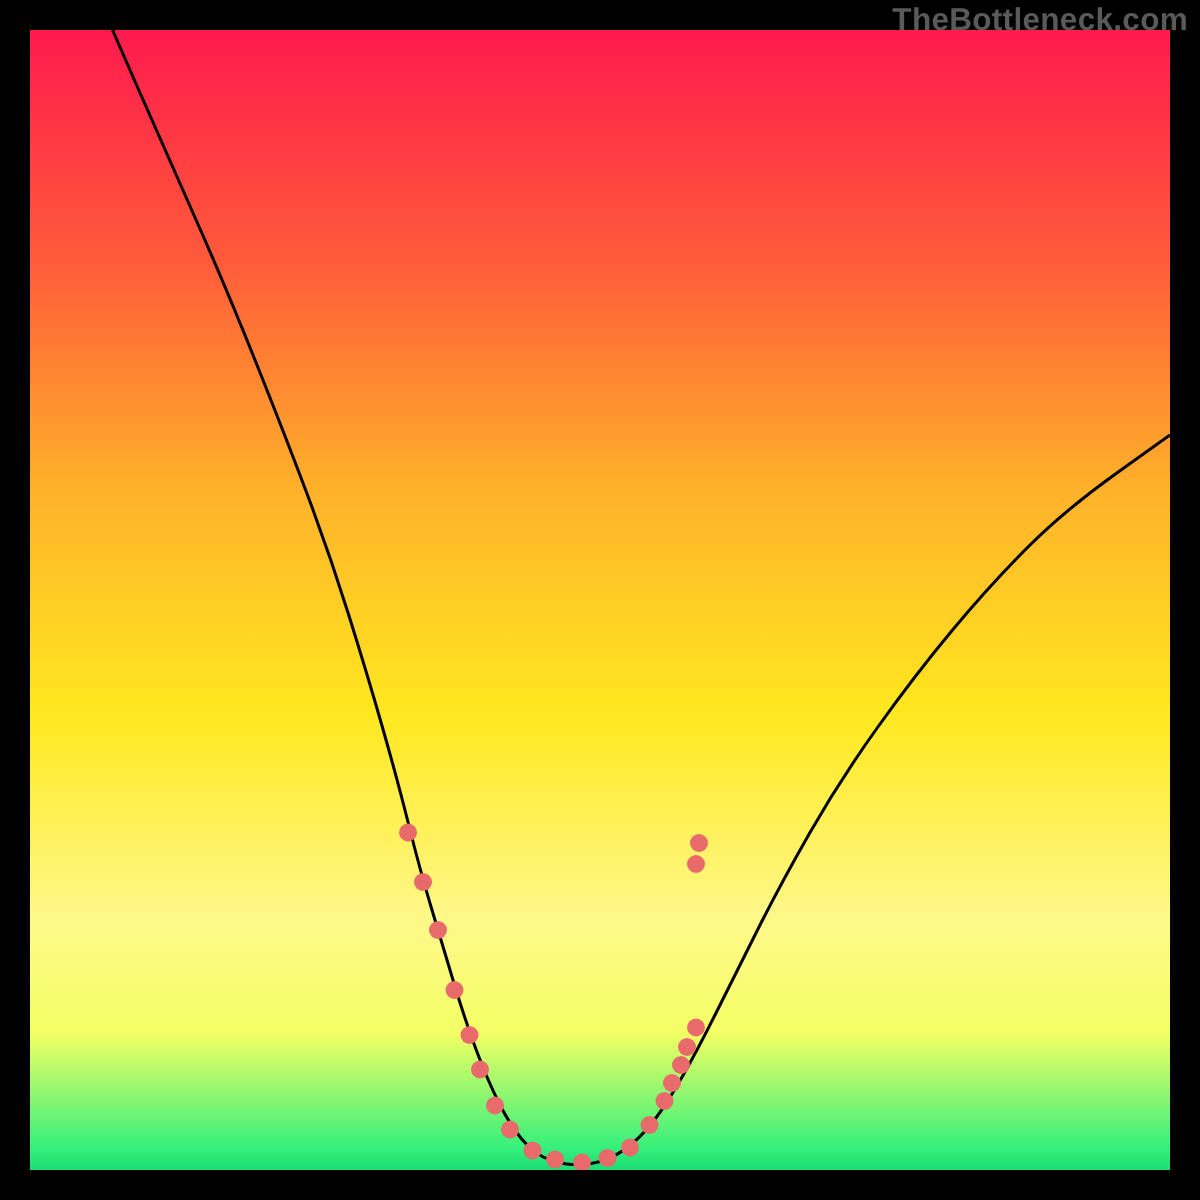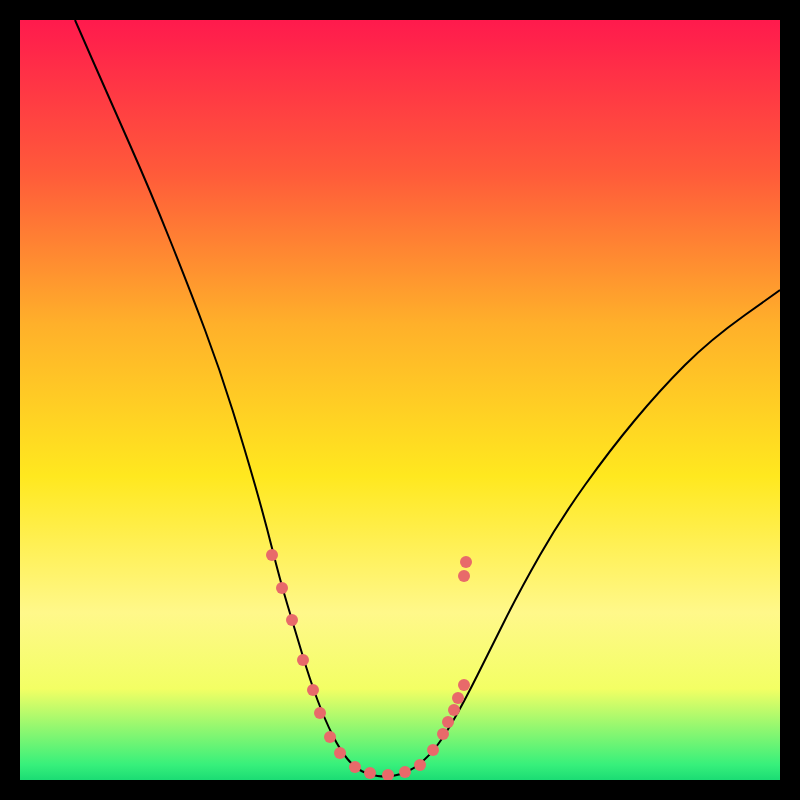--- a/index.html
+++ b/index.html
@@ -84,13 +84,14 @@
           <circle cx="423" cy="714" r="6" class="dot"></circle>
           <circle cx="428" cy="702" r="6" class="dot"></circle>
           <circle cx="434" cy="690" r="6" class="dot"></circle>
           <circle cx="438" cy="678" r="6" class="dot"></circle>
           <circle cx="444" cy="665" r="6" class="dot"></circle>
           <circle cx="444" cy="556" r="6" class="dot"></circle>
           <circle cx="446" cy="542" r="6" class="dot"></circle>
         </g>
     </svg>
   </div>
+  <div class="watermark">TheBottleneck.com</div>
 </div>
 
 </body></html>

